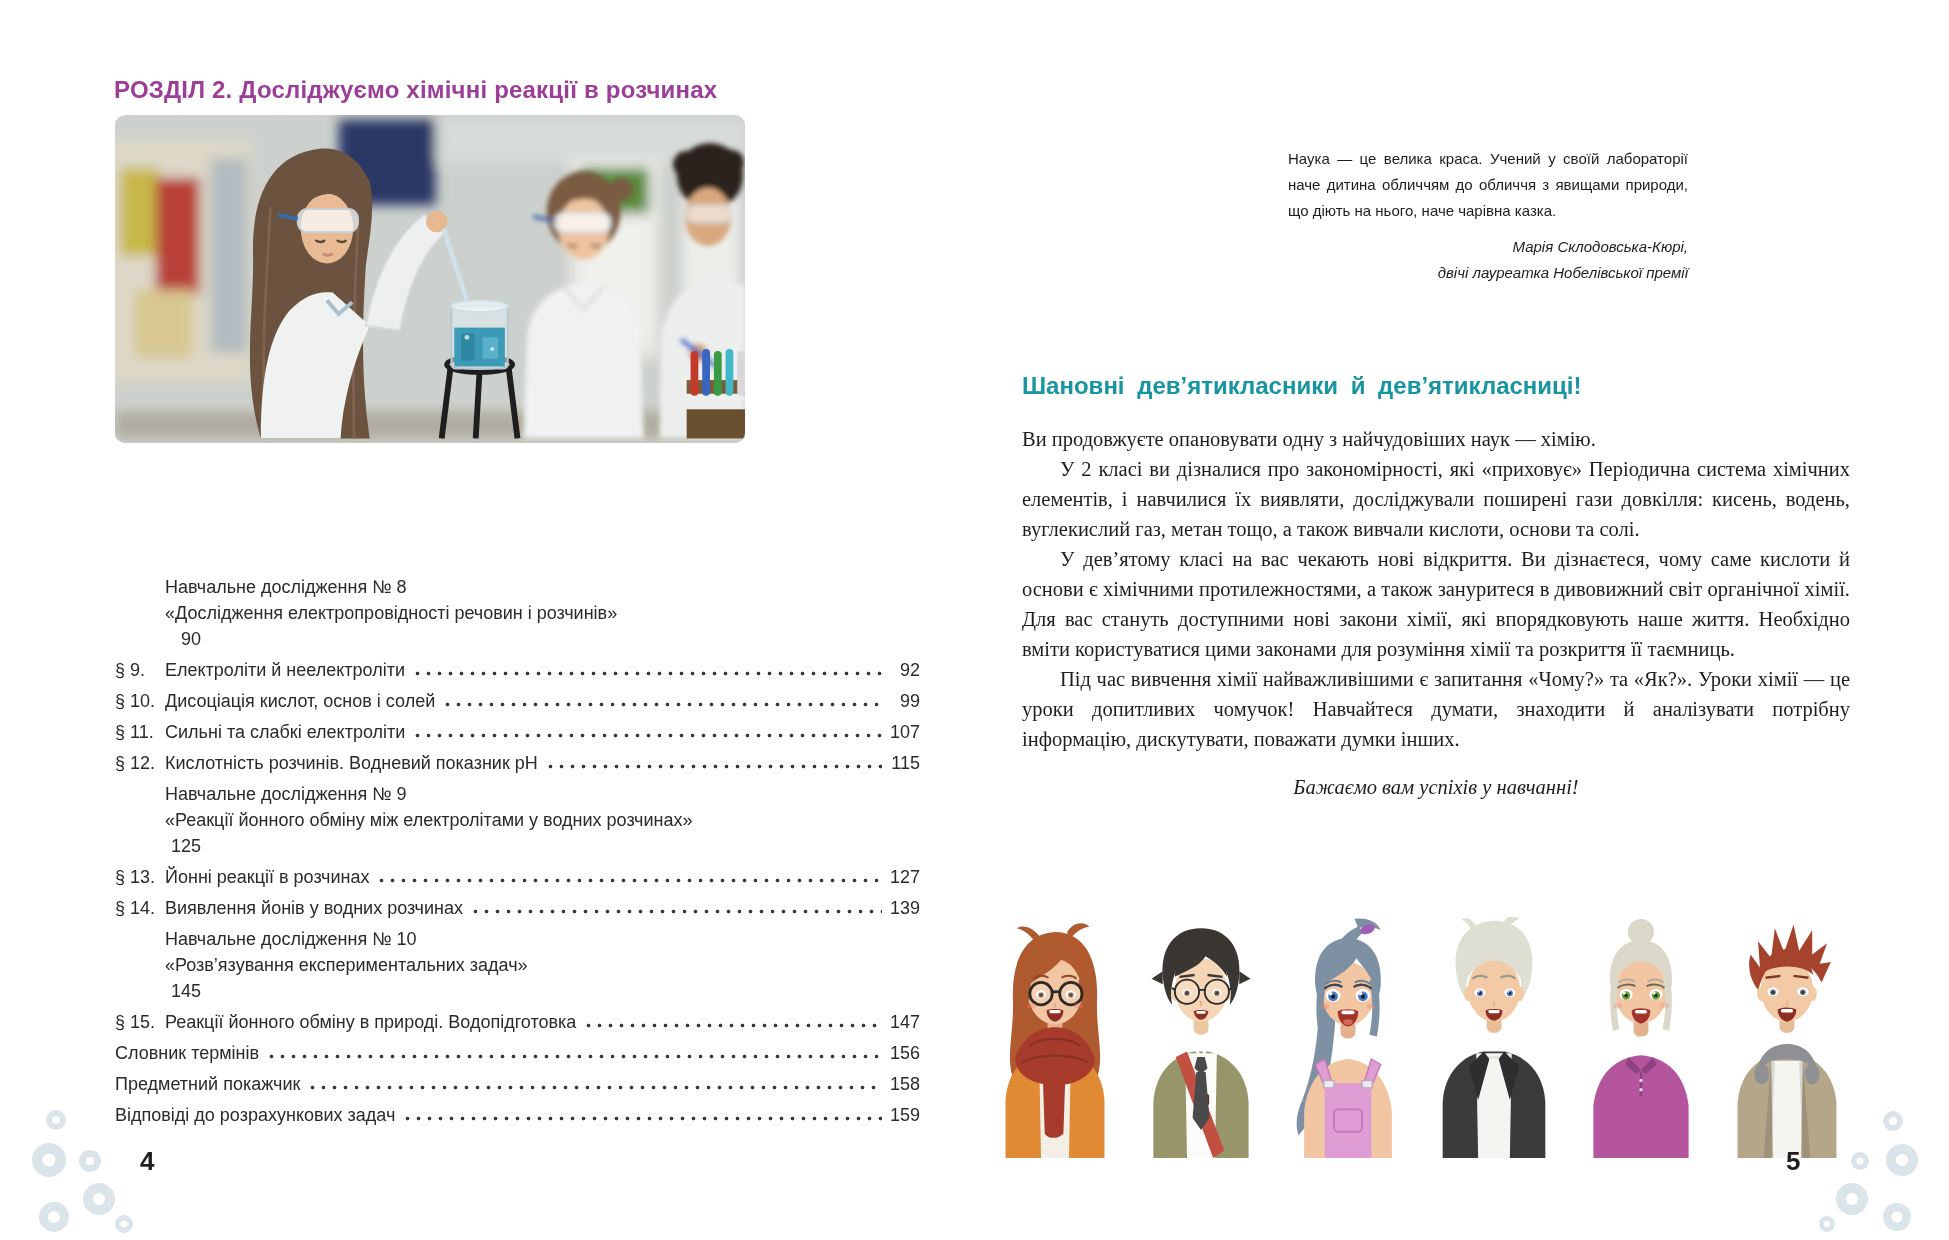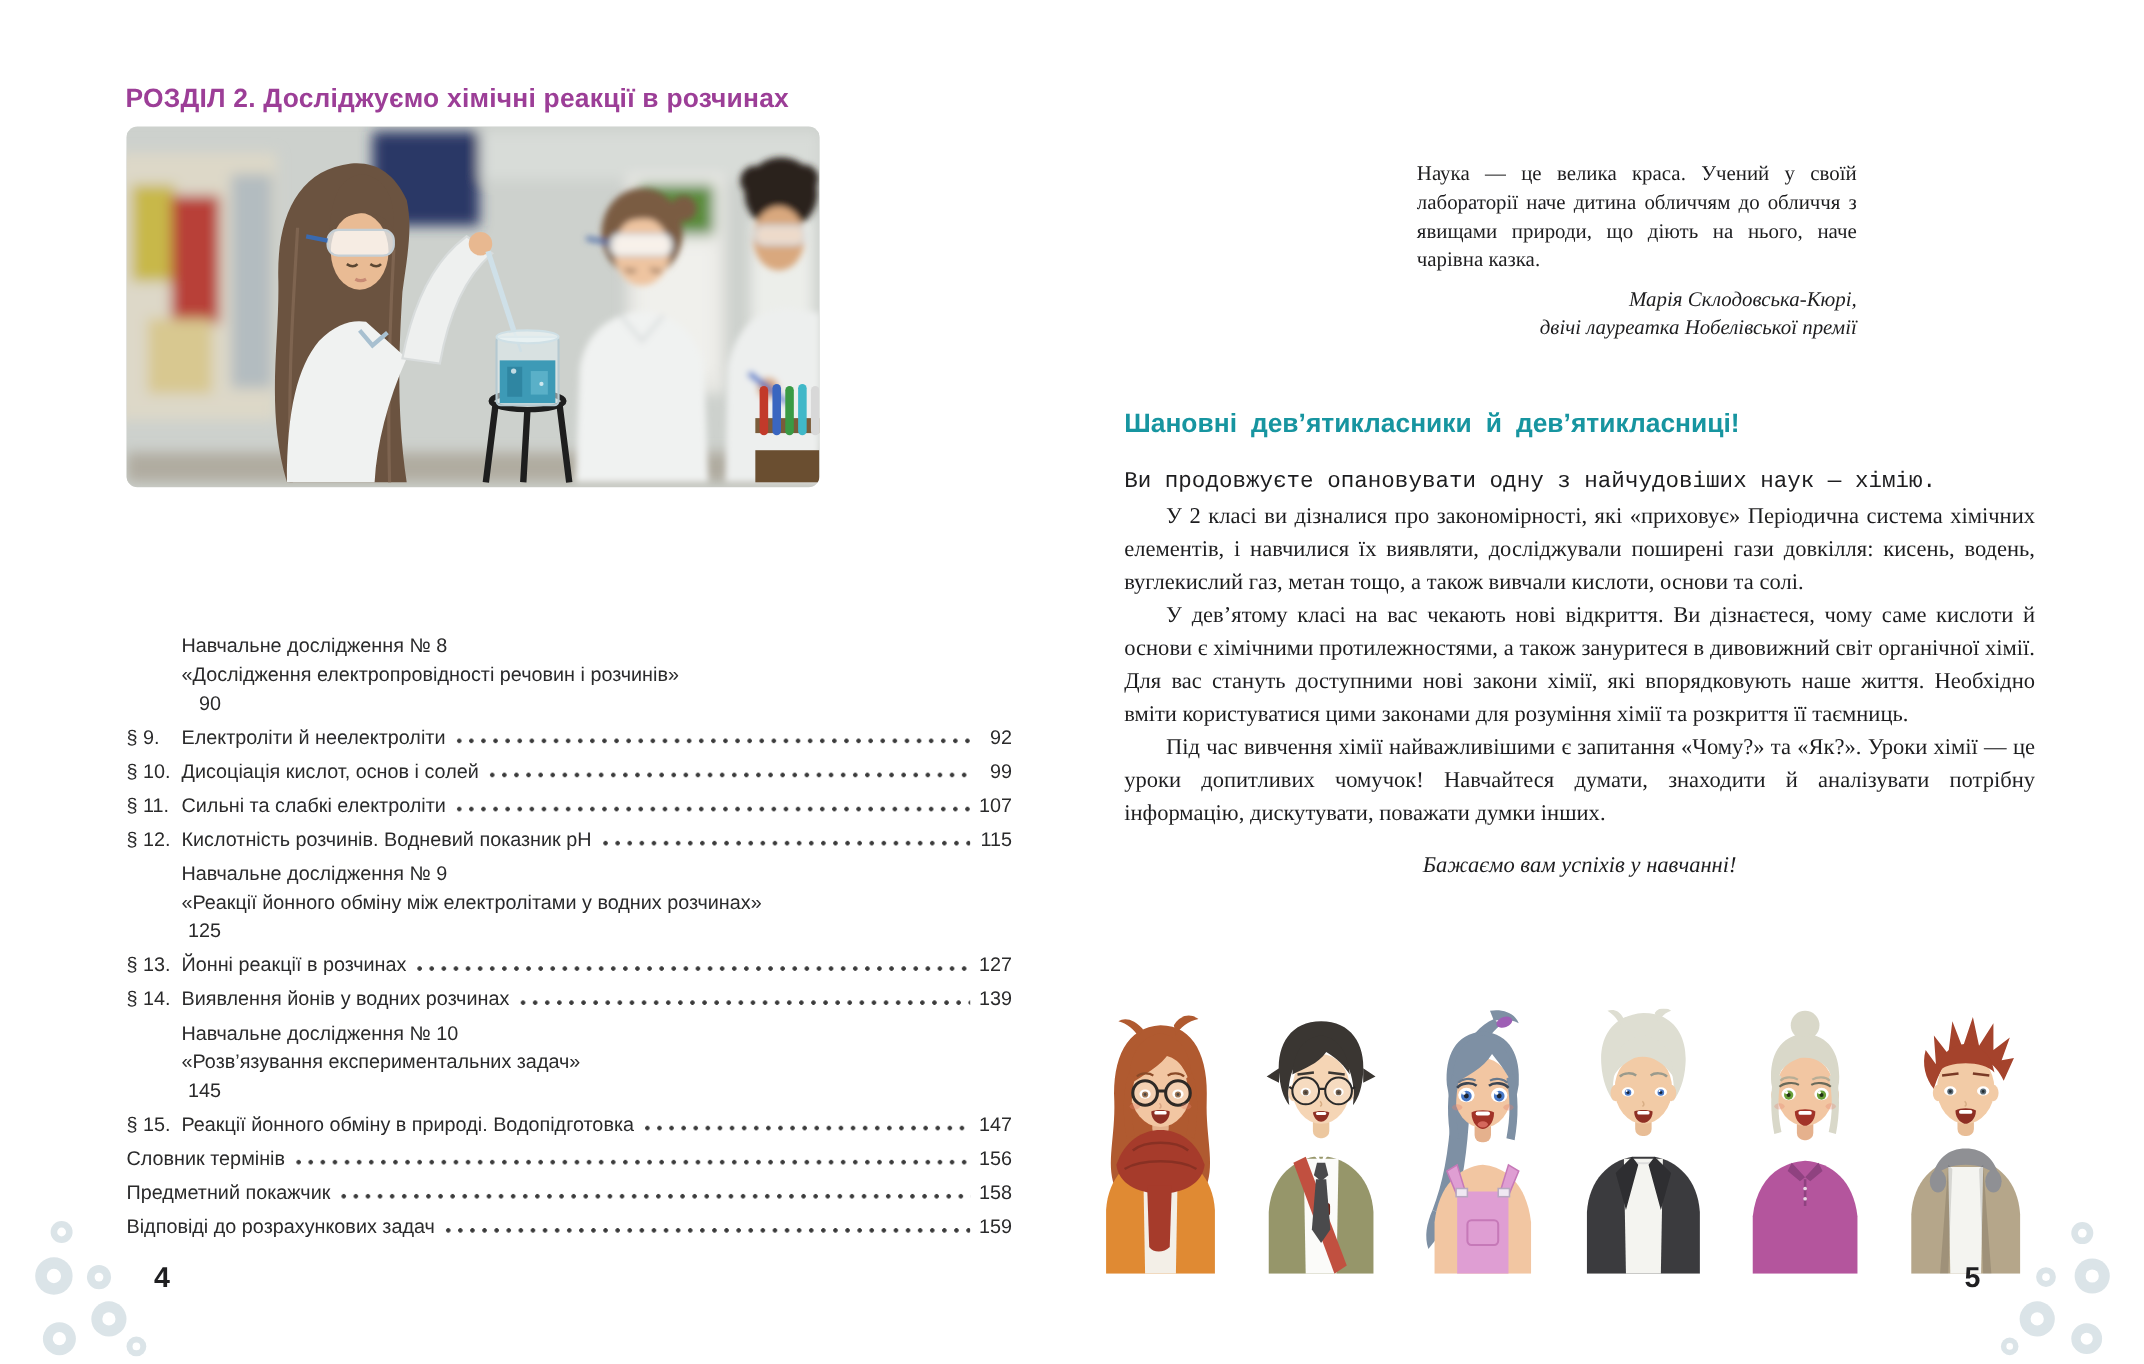--- a/index.html
+++ b/index.html
@@ -33,36 +33,36 @@
   .toc-page { flex:0 0 auto; min-width:36px; text-align:right; }
   .page-num { position:absolute; font-size:26px; font-weight:700; color:#1f1f21; }
   .page-num-left { left:140px; top:1146px; }
   .page-num-right { left:1786px; top:1146px; }
   .bubbles { position:absolute; }
   .bubbles-left { left:0px; top:1080px; }
   .bubbles-right { left:1740px; top:1080px; }
   
   .quote {
     position:absolute; left:1288px; top:146px; width:400px;
-    font-family:Liberation Serif, serif; font-size:19px; line-height:26px;
+    font-family:Liberation Sans, sans-serif; font-size:15px; line-height:26px;
   }
   .quote-text { text-align:justify; }
   .quote-author, .quote-author-title { font-style:italic; text-align:right; }
   .quote-author { margin-top:10px; }
   .greeting-heading {
     position:absolute; left:1022px; top:352px; font-size:24px; font-weight:700;
     color:var(--greeting,#1795a0); word-spacing:6px;
   }
   .body-text {
     position:absolute; left:1022px; top:424px; width:828px;
     font-family:"Liberation Serif", serif; font-size:20.5px; line-height:30px;
     text-align:justify;
   }
   .body-text p { margin:0; text-indent:38px; }
-  .body-text p.first { text-indent:0;font-family:Liberation Mono, monospace; }
+  .body-text p.first { text-indent:0; }
   .closing { margin-top:18px; text-align:center; font-style:italic; }
   .characters {
     position:absolute; left:985px; top:908px; width:872px; height:250px;
     display:flex; justify-content:space-between; align-items:flex-end;
   }
   .char { width:140px; height:241px; }
 </style>
 </head>
 <body>
 

